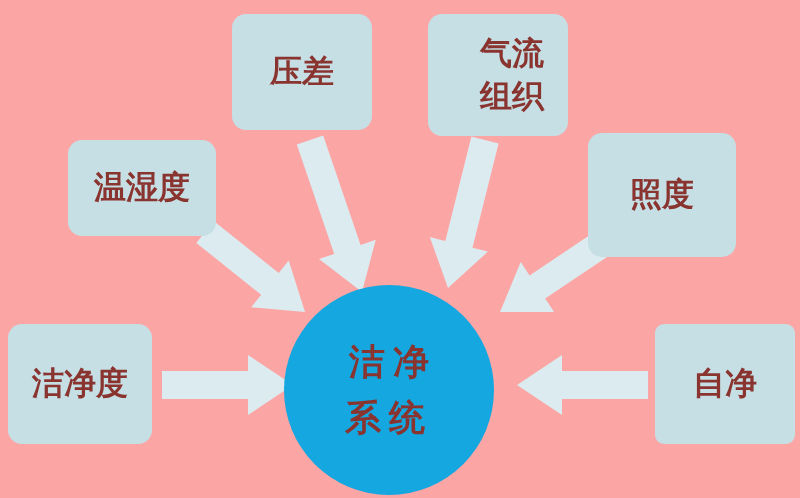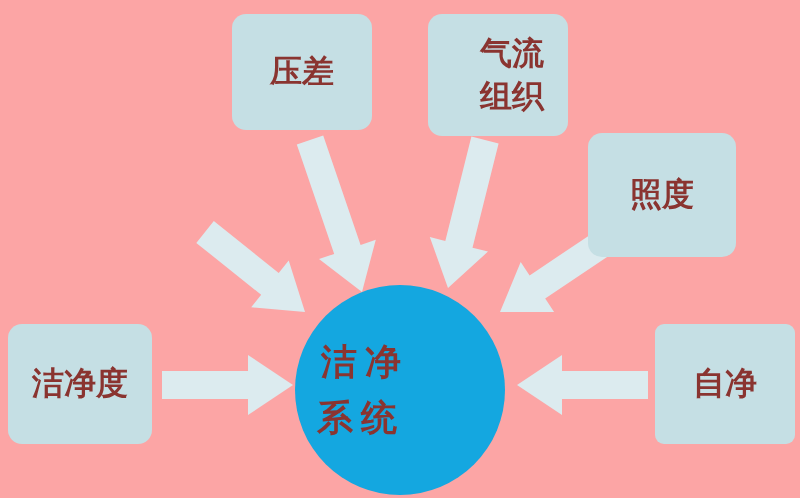--- a/index.html
+++ b/index.html
@@ -45,28 +45,29 @@
   }
   .box-pressure      { left: 232px; top: 14px;  width: 140px; height: 116px; }
   .box-airflow       { left: 428px; top: 14px;  width: 140px; height: 122px; padding-left: 40px; }
   .box-temp-humidity { left: 68px;  top: 140px; width: 148px; height: 96px;  }
   .box-illuminance   { left: 588px; top: 133px; width: 148px; height: 124px; justify-content: center; }
   .box-cleanliness   { left: 8px;   top: 324px; width: 144px; height: 120px; }
   .box-self-purify   { left: 655px; top: 324px; width: 140px; height: 120px; border-radius: 9px; }
 
   .center-circle {
     position: absolute;
-    left: 295px;
+    left: 284px;
     top: 285px;
     width: 210px;
     height: 210px;
     border-radius: 50%;
     background: #14a7e0;
     display: flex;
     align-items: center;
+    justify-content: center;
     text-align: center;
     z-index: 3;
   }
   .center-label {
     display: block;
     width: 132px;
     color: #8a3430;
     font-size: 36px;
     line-height: 1.55;
     letter-spacing: 8px;
@@ -90,20 +91,23 @@
   </svg>
 
   <div class="node box-pressure">
     <span>压差</span>
   </div>
 
   <div class="node box-airflow">
     <span>气流组织</span>
   </div>
 
+  <div class="node box-temp-humidity">
+    <span>温湿度</span>
+  </div>
 
   <div class="node box-illuminance">
     <span>照度</span>
   </div>
 
   <div class="node box-cleanliness">
     <span>洁净度</span>
   </div>
 
   <div class="node box-self-purify">

